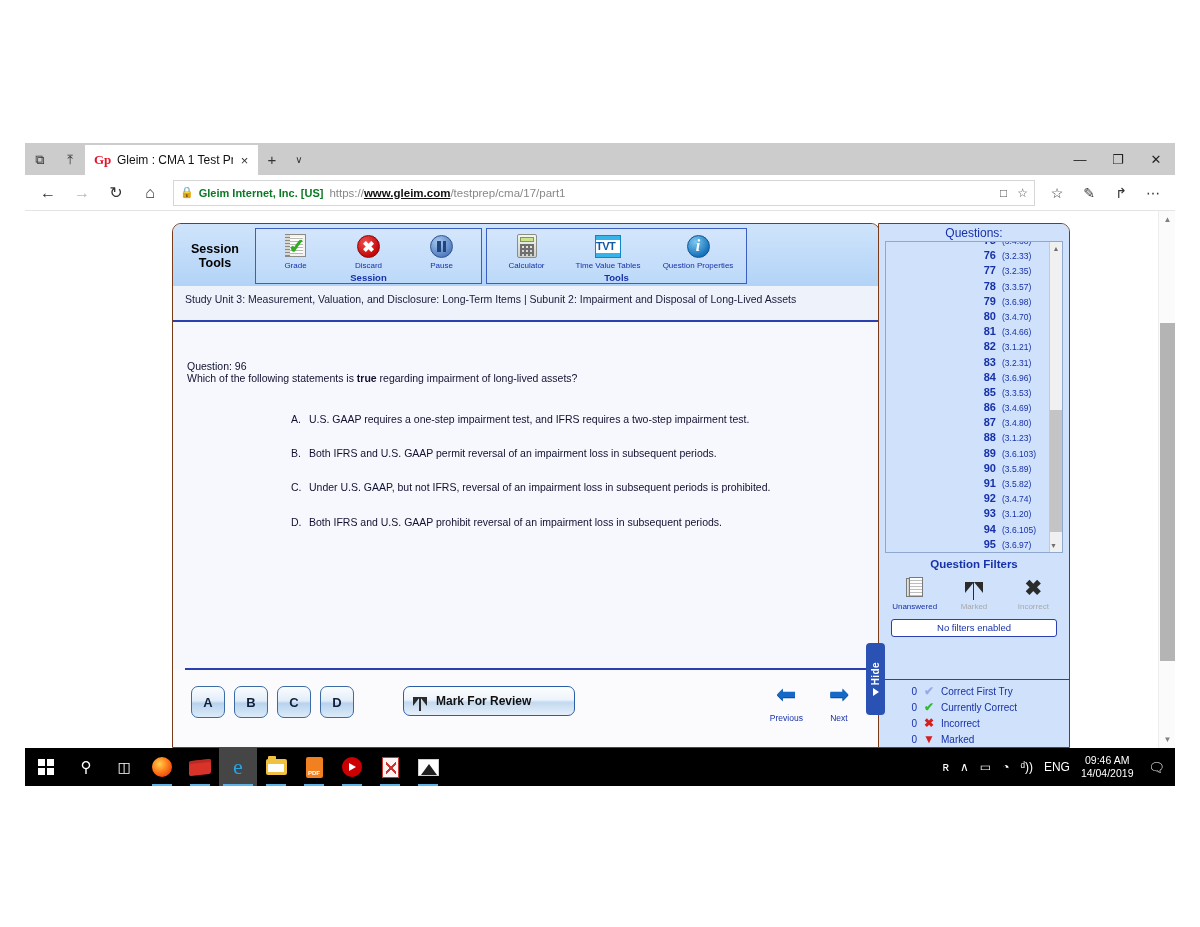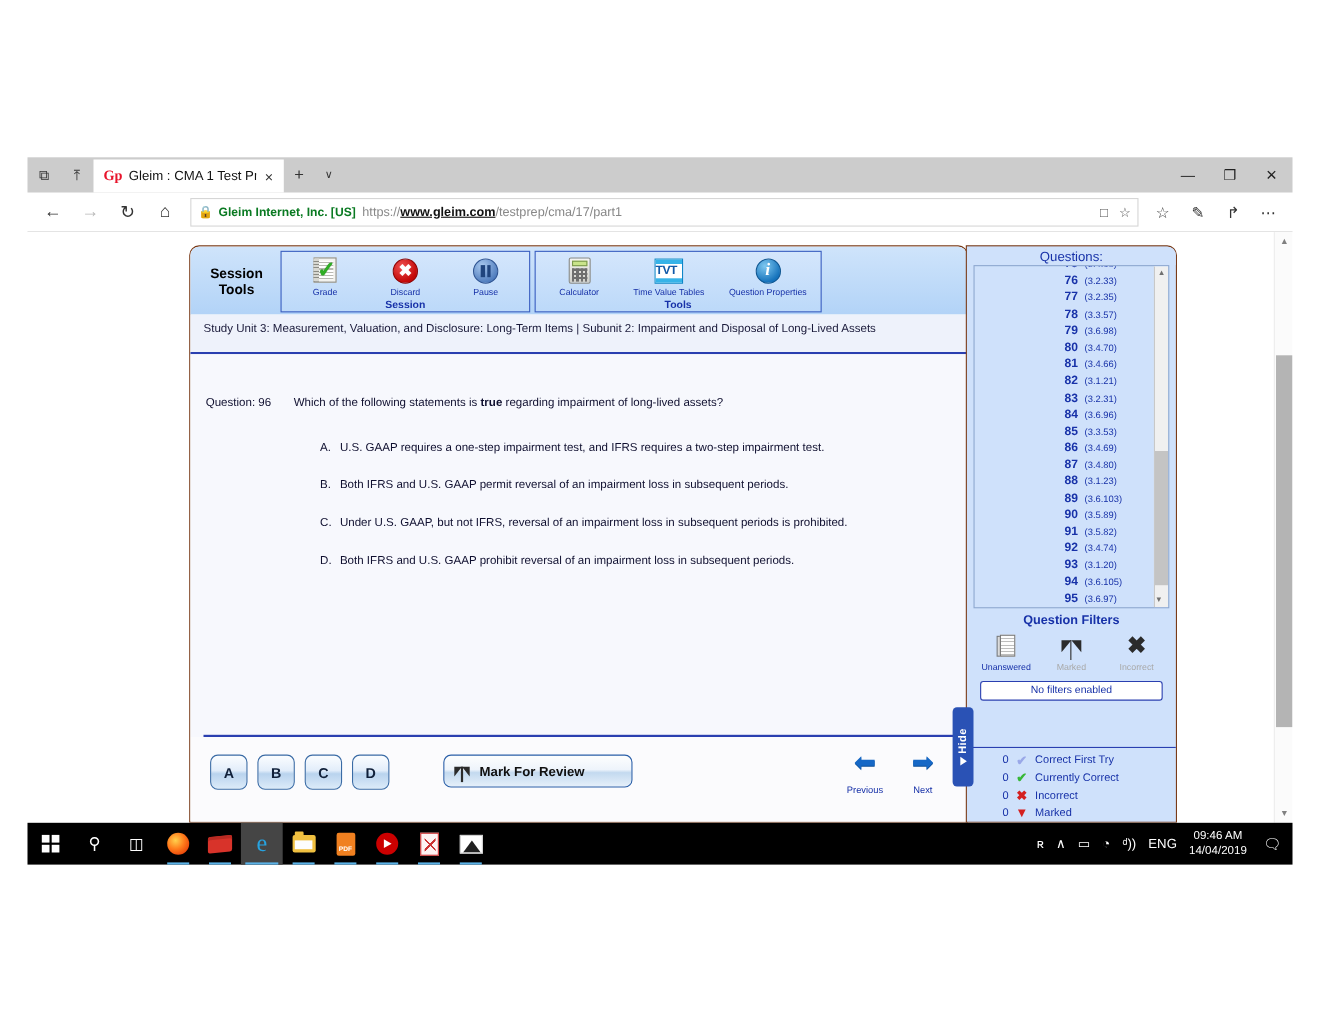--- a/index.html
+++ b/index.html
@@ -258,21 +258,21 @@
   }
 
   
   #question-area {
     background:#f7f8fd;
     height: 348px;
     position: relative;
     padding-top: 38px;
   }
   #question-head {
-    display:flex; padding-left:14px; font-size:10.5px; color:#101030;
+    display:flex; padding-left:14px; font-size:10.5px; color:#101030;flex-direction:column;
   }
   #question-num { width:80px; }
   #question-text { flex:1; padding-right:30px; }
   #choices { margin-top:28px; padding-left:118px; padding-right:20px; }
   .choice {
     display:flex; font-size:10.5px; color:#101030;
     margin-bottom:19px; line-height:1.45;
   }
   .choice-letter { width:18px; flex:none; }
   .choice-text { flex:1; }
@@ -348,21 +348,21 @@
     height: 312px;
     background:#cfe1fb;
     border:1px solid #8ea8d0;
     overflow:hidden;
   }
   #question-list {
     position:absolute; left:0; right:14px; top:-8px;
   }
   .q-row {
     display:flex; align-items:baseline; justify-content:flex-end;
-    padding: 0 20px 0 0;
+    padding: 0 4px 0 0;
     height: 15.2px;
     color:#1731a8;
   }
   .q-row.active { background:#0b1f9e; }
   .q-row.active .q-num, .q-row.active .q-code { color:#ffffff; }
   .q-num { font-size:11px; font-weight:bold; width:26px; text-align:right; }
   .q-code { font-size:8.5px; width:48px; text-align:left; padding-left:6px;}
   #qlist-scrollbar {
     position:absolute; right:0; top:0; width:13px; height:100%;
     background:#f0f0f0; border-left:1px solid #c8c8c8;

